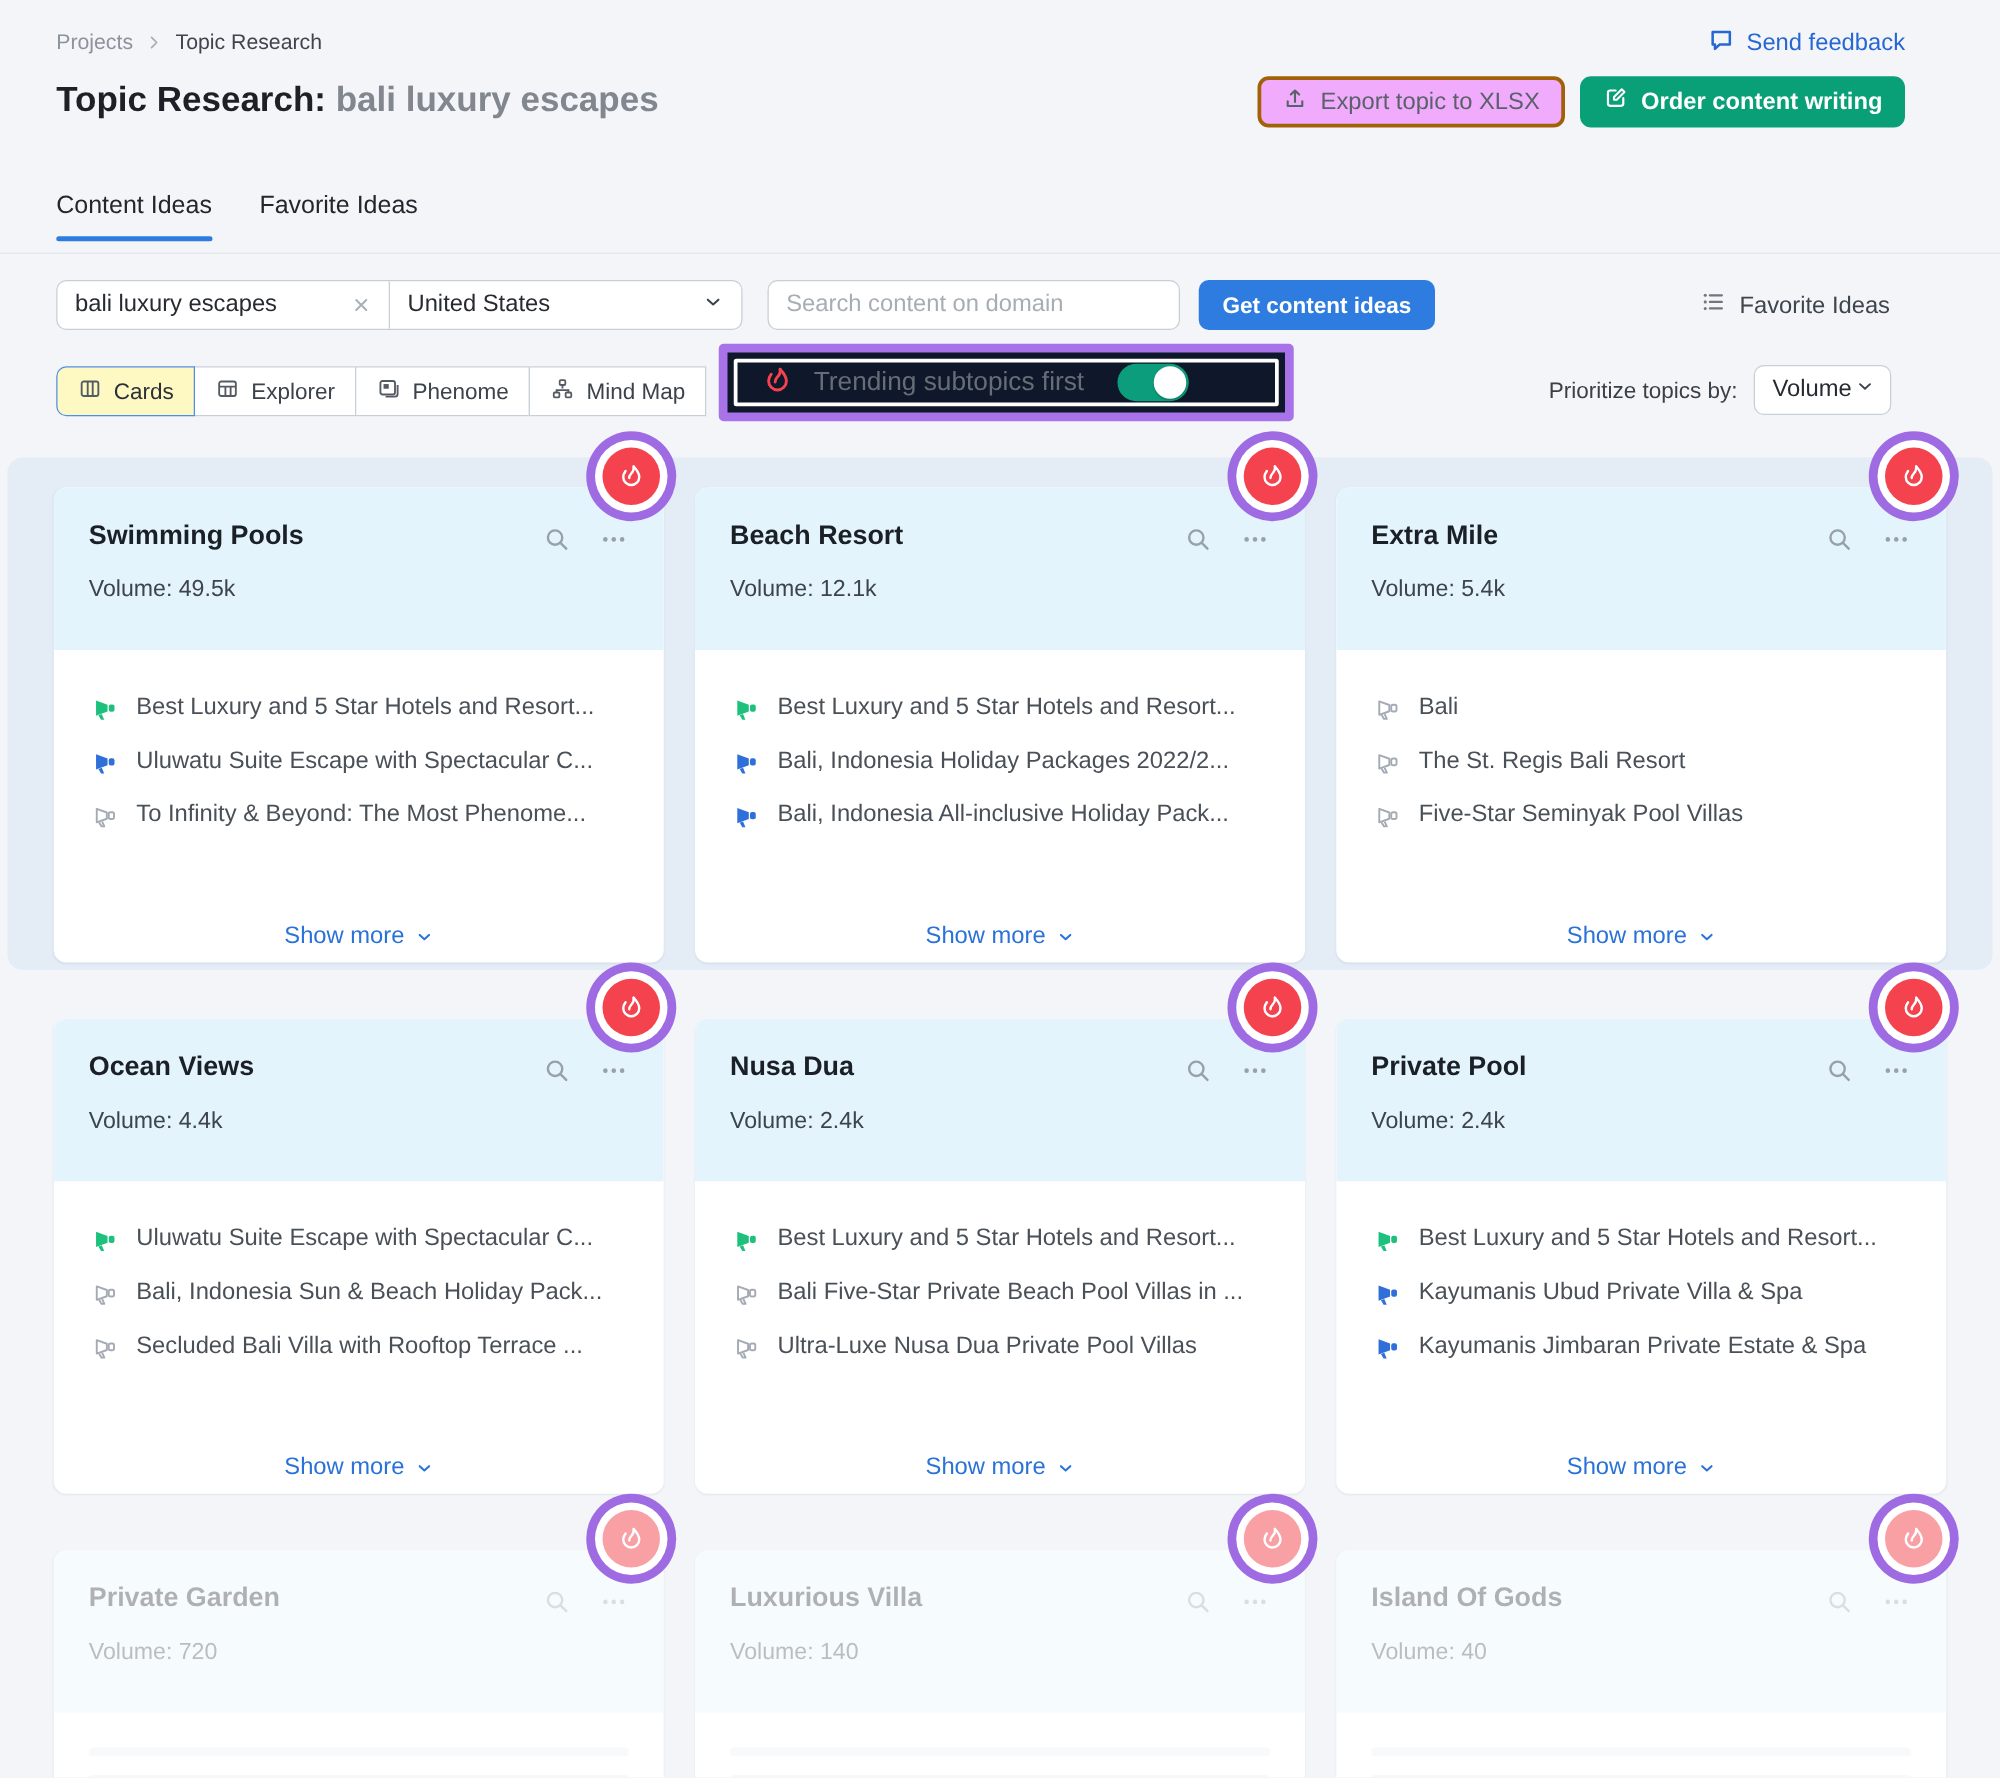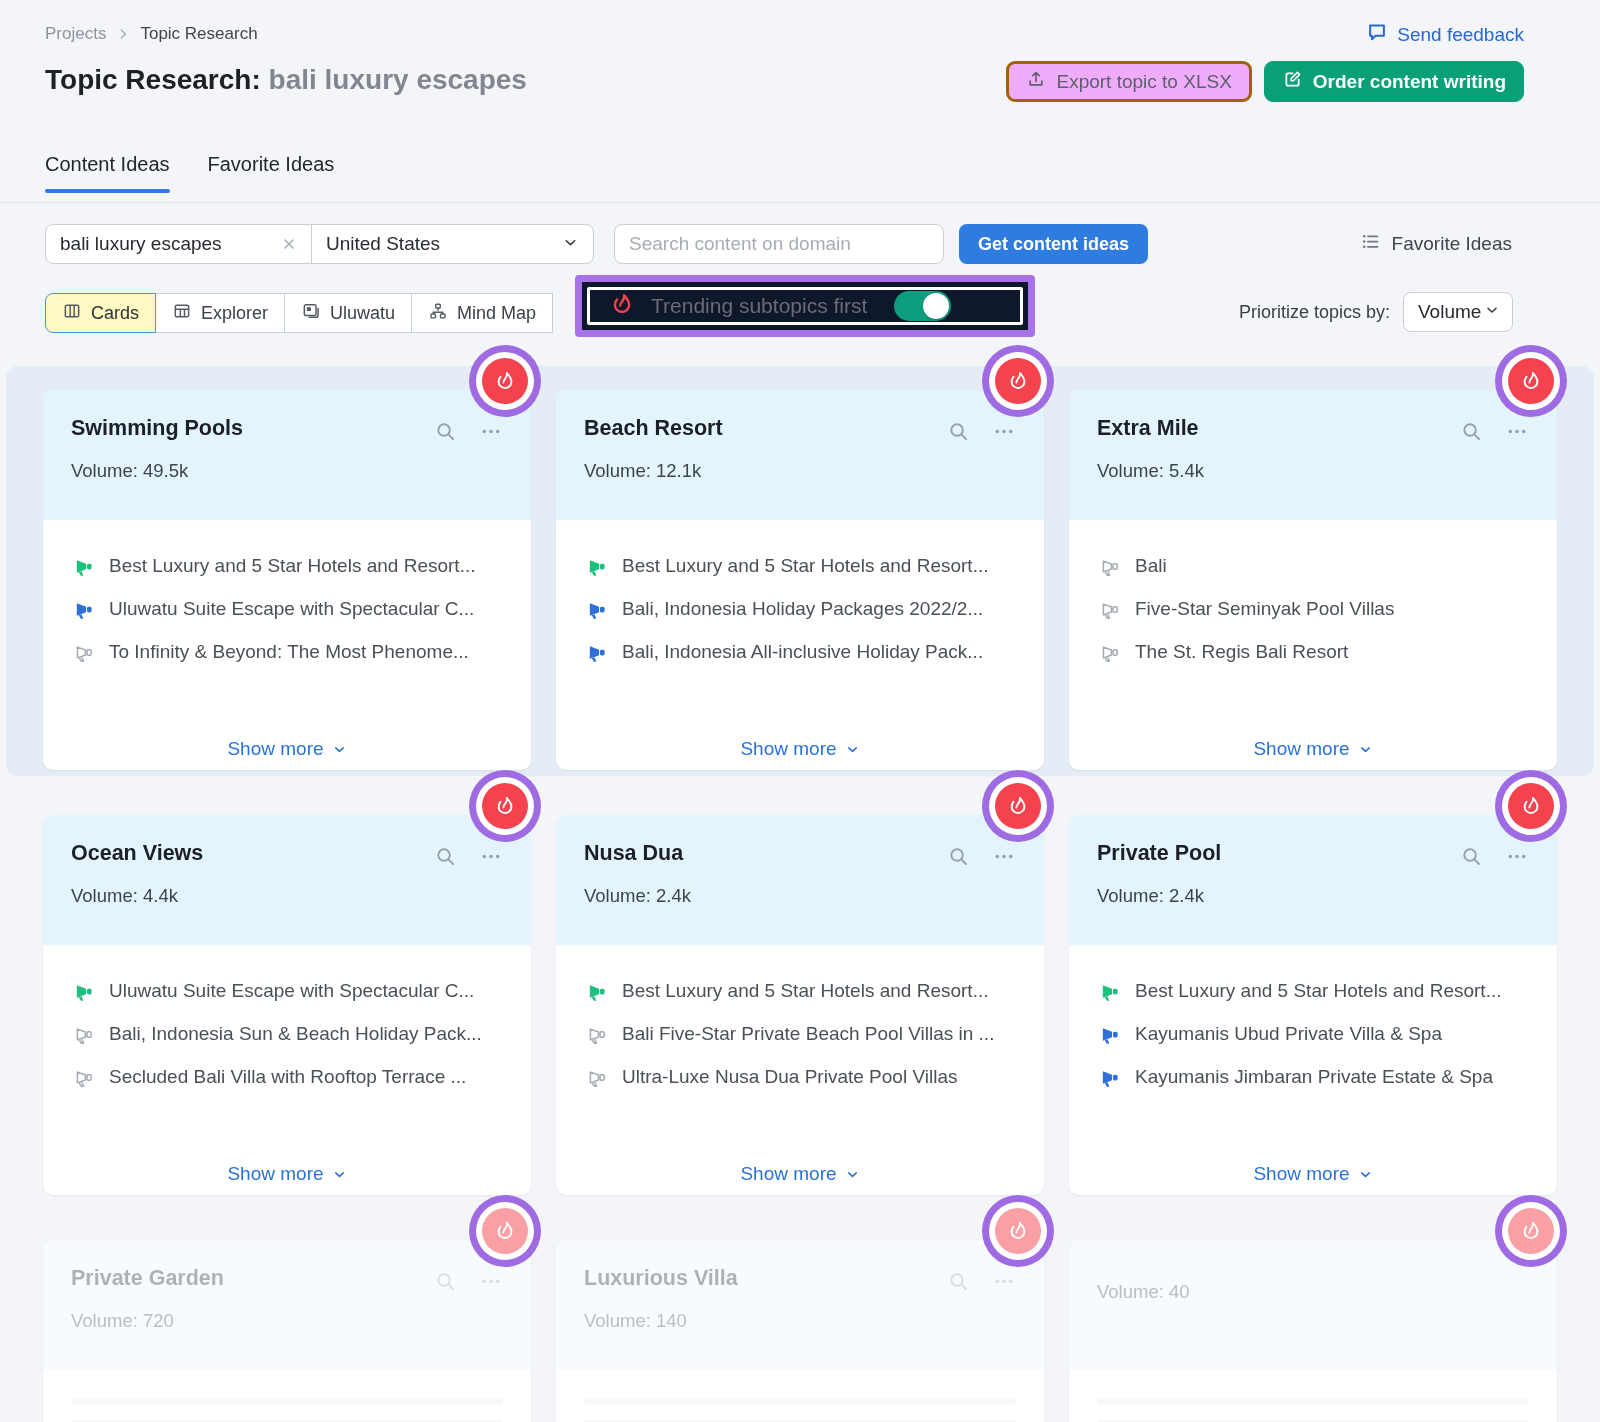--- a/index.html
+++ b/index.html
@@ -216,21 +216,21 @@
       <span>Explorer</span>
     </button>
     <button class="seg-btn">
       <span>
         <svg width="20" height="20" viewBox="0 0 24 24">
             <rect x="4" y="4.5" width="14" height="13" rx="2" fill="none" stroke="#555b63" stroke-width="1.8"></rect>
             <rect x="7" y="7.5" width="5" height="4.5" fill="#555b63"></rect>
             <path d="M20.5 8.5v8.5a2.5 2.5 0 0 1-2.5 2.5H9" fill="none" stroke="#555b63" stroke-width="1.8"></path>
           </svg>
       </span>
-      <span>Uluwatu</span>
+      <span>Phenome</span>
     </button>
     <button class="seg-btn">
       <span>
         <svg width="20" height="20" viewBox="0 0 24 24">
             <rect x="9.3" y="3.8" width="5.4" height="4.6" rx="1" fill="none" stroke="#555b63" stroke-width="1.7"></rect>
             <rect x="3.6" y="15.6" width="5.4" height="4.6" rx="1" fill="none" stroke="#555b63" stroke-width="1.7"></rect>
             <rect x="15" y="15.6" width="5.4" height="4.6" rx="1" fill="none" stroke="#555b63" stroke-width="1.7"></rect>
             <path d="M12 8.4v3.4M6.3 15.6v-2.2h11.4v2.2" fill="none" stroke="#555b63" stroke-width="1.7"></path>
           </svg>
       </span>
@@ -439,31 +439,31 @@
            <span class="idea-text">Bali</span>
          </li>
             <li>
            <span class="mega">
                 <svg width="23" height="23" viewBox="0 0 24 24">
                   <path d="M4.6 6.4v11.2l8.4-3V9.4l-8.4-3z" fill="none" stroke="#a4abb5" stroke-width="1.6" stroke-linejoin="round"></path>
                   <rect x="14.6" y="9.2" width="4.4" height="5.6" rx="1.5" fill="none" stroke="#a4abb5" stroke-width="1.6"></rect>
                   <path d="M6.6 17.8l2 3.2h2.3l-1.8-4" fill="none" stroke="#a4abb5" stroke-width="1.6" stroke-linejoin="round"></path>
                 </svg>
               </span>
-           <span class="idea-text">Five-Star Seminyak Pool Villas</span>
+           <span class="idea-text">The St. Regis Bali Resort</span>
          </li>
             <li>
            <span class="mega">
                 <svg width="23" height="23" viewBox="0 0 24 24">
                   <path d="M4.6 6.4v11.2l8.4-3V9.4l-8.4-3z" fill="none" stroke="#a4abb5" stroke-width="1.6" stroke-linejoin="round"></path>
                   <rect x="14.6" y="9.2" width="4.4" height="5.6" rx="1.5" fill="none" stroke="#a4abb5" stroke-width="1.6"></rect>
                   <path d="M6.6 17.8l2 3.2h2.3l-1.8-4" fill="none" stroke="#a4abb5" stroke-width="1.6" stroke-linejoin="round"></path>
                 </svg>
               </span>
-           <span class="idea-text">The St. Regis Bali Resort</span>
+           <span class="idea-text">Five-Star Seminyak Pool Villas</span>
          </li>
           </ul>
        <button class="show-more">Show more <svg width="15" height="15" viewBox="0 0 24 24">
               <path d="M6 9.5l6 5.5 6-5.5" fill="none" stroke="#2a72d8" stroke-width="2.6" stroke-linecap="round" stroke-linejoin="round"></path>
             </svg></button>
     </div>
     <div class="badge">
       <span class="badge-white"></span>
       <span class="badge-red">
             <svg width="26" height="26" viewBox="0 0 24 24">
@@ -754,20 +754,38 @@
             <svg width="26" height="26" viewBox="0 0 24 24">
               <path d="M13.8 4.8c2.6 2.8 4.1 5.3 4.1 7.8a5.9 5.9 0 0 1-11.8 0c0-1.6.6-3 1.7-4.5" fill="none" stroke="#fff" stroke-width="1.8" stroke-linecap="round"></path>
               <path d="M13.8 4.8c.4 2.4-.5 3.8-1.8 5.2-.9 1-1.6 1.9-1.5 3.3" fill="none" stroke="#fff" stroke-width="1.8" stroke-linecap="round"></path>
             </svg>
           </span>
     </div>
       </div>
       <div class="card faded" style="left: 1069px; top: 1240px;">
     <div class="card-fade">
       <div class="card-head">
+        <div class="card-head-top">
+          <div class="card-title">Island Of Gods</div>
+          <div class="card-actions">
+            <button class="icon-btn">
+                  <svg width="23" height="23" viewBox="0 0 24 24">
+                    <circle cx="10.5" cy="10.5" r="6" fill="none" stroke="#98a0aa" stroke-width="2"></circle>
+                    <path d="M15.2 15.2l4.6 4.6" stroke="#98a0aa" stroke-width="2" stroke-linecap="round"></path>
+                  </svg>
+                </button>
+            <button class="icon-btn">
+                  <svg width="24" height="23" viewBox="0 0 24 24">
+                    <circle cx="5" cy="12" r="1.9" fill="#98a0aa"></circle>
+                    <circle cx="12" cy="12" r="1.9" fill="#98a0aa"></circle>
+                    <circle cx="19" cy="12" r="1.9" fill="#98a0aa"></circle>
+                  </svg>
+                </button>
+          </div>
+        </div>
         <div class="card-volume">Volume: 40</div>
       </div>
       <div class="skeleton">
          <div class="skel-line"></div>
             <div class="skel-line"></div>
 
        </div>
     </div>
     <div class="badge">
       <span class="badge-white"></span>

